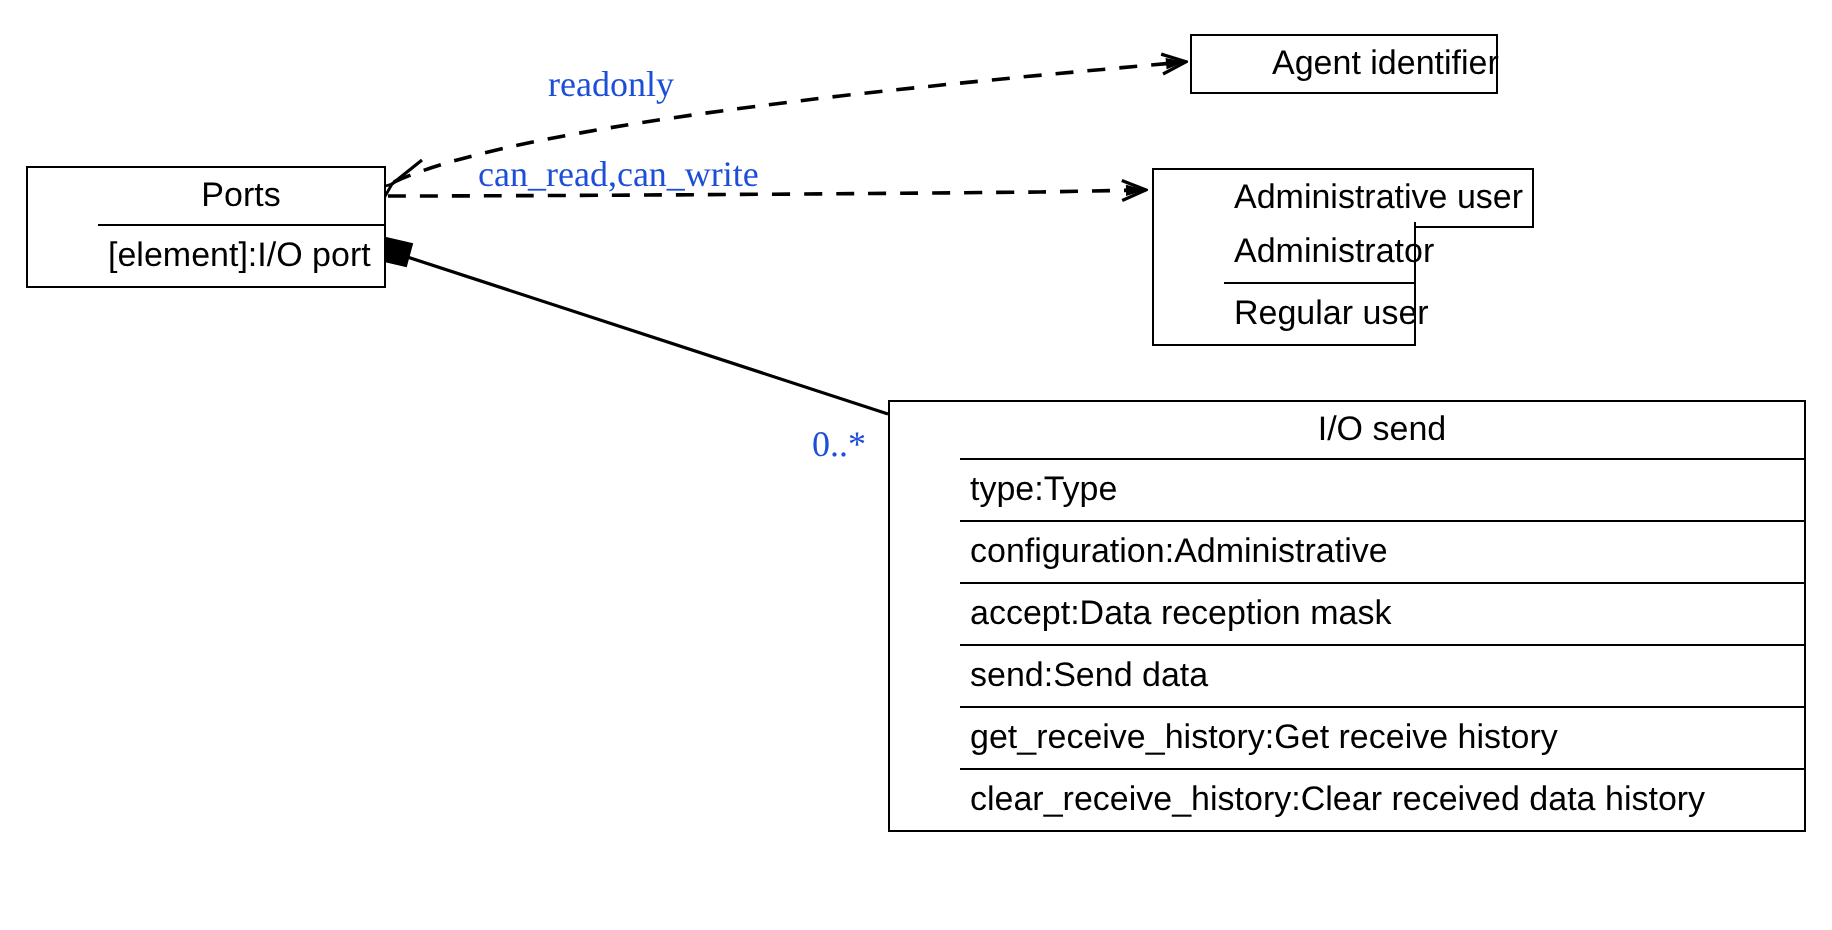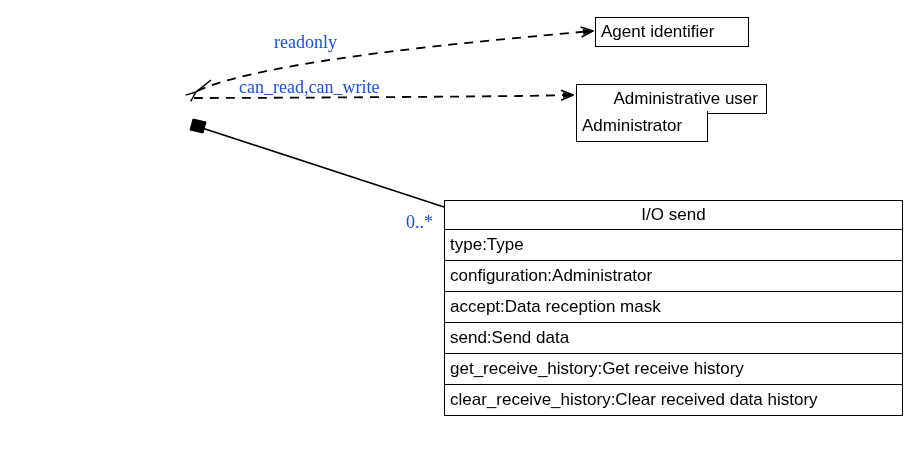--- a/index.html
+++ b/index.html
@@ -26,20 +26,21 @@
   }
   .uml-box {
     position: absolute;
     box-sizing: border-box;
     background: #ffffff;
     border: 1px solid #000000;
     font-family: "Liberation Sans", sans-serif;
     font-size: 17px;
     color: #000000;
     white-space: nowrap;
+    padding-left: 35px;
   }
   .uml-title {
     box-sizing: border-box;
     text-align: center;
     padding: 3px 8px 4px 8px;
     line-height: 21px;
   }
   .uml-row {
     box-sizing: border-box;
     border-top: 1px solid #000000;
@@ -110,37 +111,42 @@
 
     <path d="M197,91 C230,76 300,62 420,48 C500,39 560,34 592,31" fill="none" stroke="#000000" stroke-width="1.8" stroke-dasharray="9,7" marker-end="url(#open-arrow)"></path>
     <path d="M211,80 L196,92" fill="none" stroke="#000000" stroke-width="1.6" marker-end="url(#tail-arrow)"></path>
 
     <path d="M194,98 C260,98 420,97 520,96 L572,95" fill="none" stroke="#000000" stroke-width="1.8" stroke-dasharray="9,7" marker-end="url(#open-arrow)"></path>
 
     <path d="M196,126 L444,207" fill="none" stroke="#000000" stroke-width="1.6"></path>
     <polygon points="193,119 206,122 203,133 190,130" fill="#000000" stroke="#000000" stroke-width="1"></polygon>
   </svg>
 
+  <div class="uml-box" id="box-ports">
+    <div class="uml-title">Ports</div>
+    <div class="uml-row">[element]:I/O port</div>
+  </div>
 
   <div class="uml-box" id="box-agent">
     <div class="uml-title">Agent identifier</div>
   </div>
 
   <div class="uml-box" id="box-admin-header">
     <div class="uml-title">Administrative user</div>
   </div>
 
   <div class="uml-box" id="box-admin-rows">
     <div class="uml-row no-top">Administrator</div>
+    <div class="uml-row">Regular user</div>
   </div>
 
   <div class="uml-box" id="box-ioport">
     <div class="uml-title">I/O send</div>
     <div class="uml-row">type:Type</div>
-    <div class="uml-row">configuration:Administrator</div>
+    <div class="uml-row">configuration:Administrative</div>
     <div class="uml-row">accept:Data reception mask</div>
     <div class="uml-row">send:Send data</div>
     <div class="uml-row">get_receive_history:Get receive history</div>
     <div class="uml-row">clear_receive_history:Clear received data history</div>
   </div>
 
   <div class="edge-label" style="left:274px; top:32px;">readonly</div>
 
   <div class="edge-label" style="left:239px; top:77px;">can_read,can_write</div>
 

